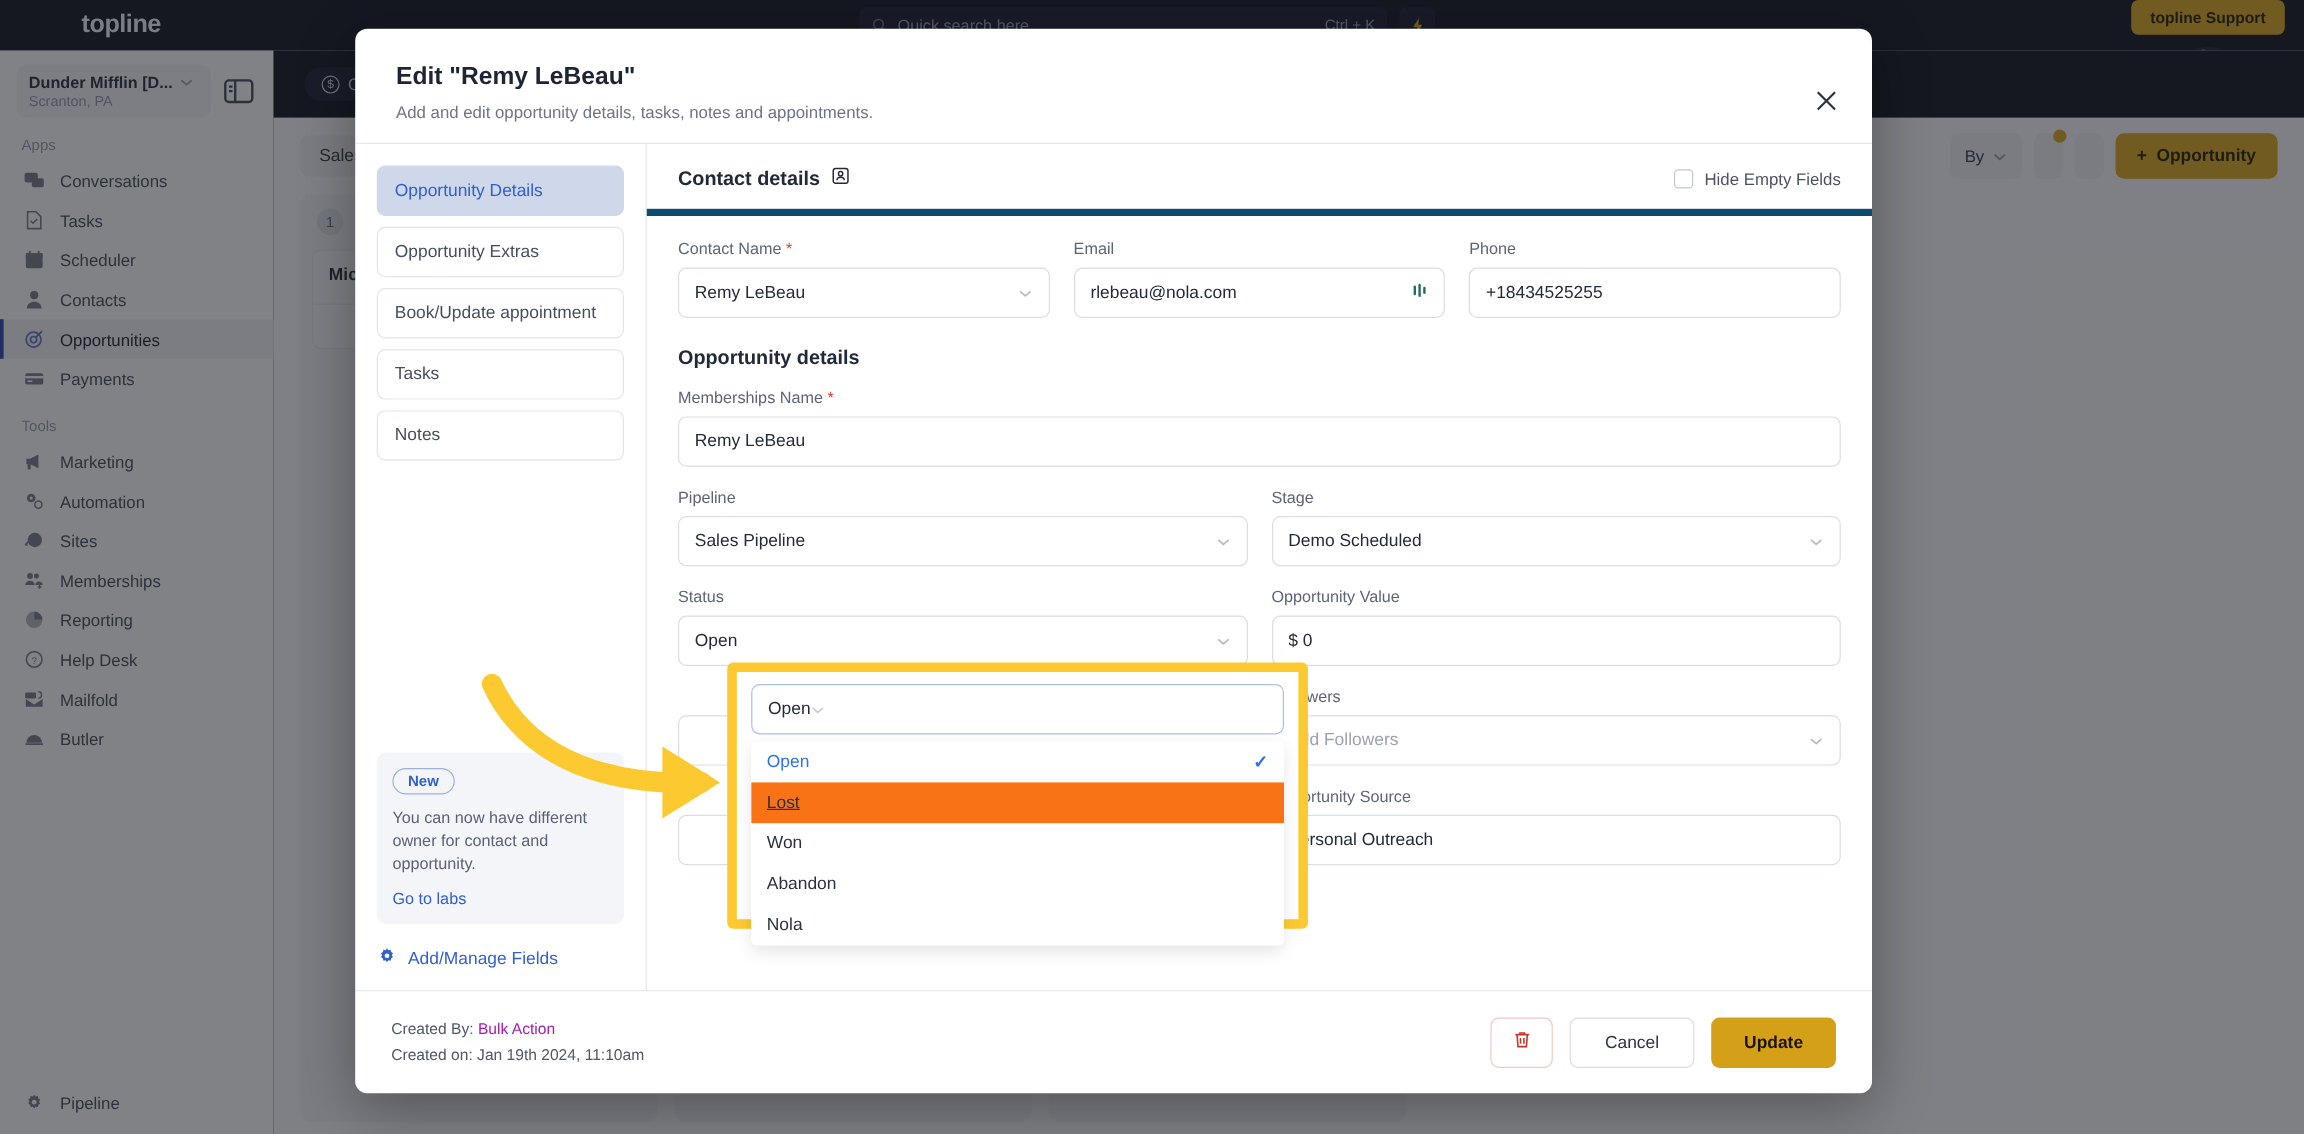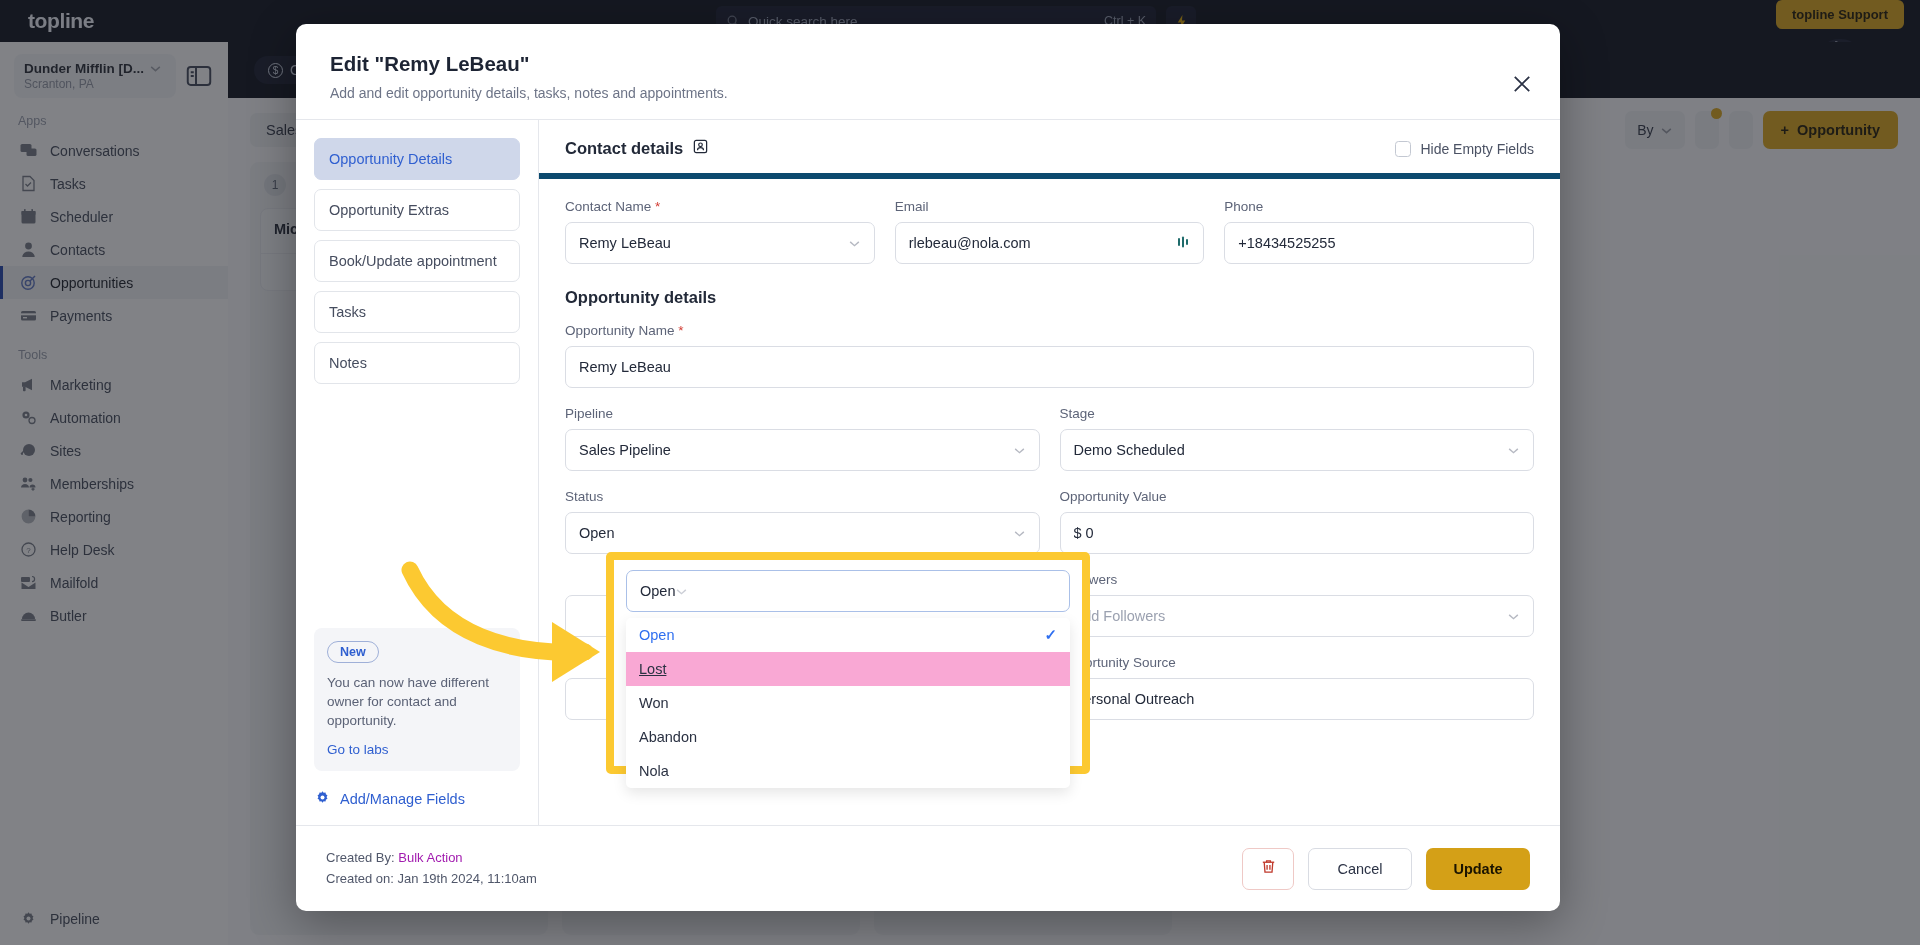--- a/index.html
+++ b/index.html
@@ -11,21 +11,21 @@
   }
   #root { position: relative; width: 1920px; height: 945px; }
 
   
   .app { position: absolute; inset: 0; display: flex; flex-direction: column; }
 
   .topbar {
     height: 42px; background: #080c1a; flex: 0 0 42px;
     display: flex; align-items: center; position: relative;
   }
-  .brand { width: 228px; display: flex; align-items: center; padding-left: 28px; }
+  .brand { width: 228px; display: flex; align-items: center; padding-left: 28px; margin-left: 40px; }
   .brand-text { color: #e9ecf5; font-size: 21px; font-weight: 700; letter-spacing: -0.4px; }
   .search-wrap {
     position: absolute; left: 716px; top: 6px; width: 440px; height: 30px;
     background: #10162b; border-radius: 6px; display: flex; align-items: center;
     padding: 0 10px; gap: 8px;
   }
   .search-ico { width: 14px; height: 14px; flex: 0 0 14px; opacity: .65; }
   .search-ph { color: #9aa2b8; font-size: 13.5px; flex: 1; }
   .search-kbd { color: #9aa2b8; font-size: 12.5px; }
   .bolt-btn {
@@ -178,21 +178,21 @@
     border: 8px solid #fcc931; border-radius: 5px; background: #fff; z-index: 40;
   }
   .hl-inner { position: absolute; inset: 0; padding: 10px 12px 0 12px; }
   .sel-trigger {
     height: 42px; border: 1.6px solid #aac0e8; border-radius: 7px; background: #fff;
     display: flex; align-items: center; padding: 0 13px; font-size: 14.5px; color: #232a3a;
   }
   .dd-list { margin-top: 6px; background: #fff; box-shadow: 0 5px 14px rgba(0,0,0,.10); border-radius: 5px; overflow: hidden; }
   .dd-item { height: 34px; display: flex; align-items: center; padding: 0 13px; font-size: 14.5px; color: #2a3142; }
   .dd-item.sel { color: #2f6ff0; }
-  .dd-item.hover { background: #f9a8d4; text-decoration: underline; }
+  .dd-item.hover { background: #f97316; text-decoration: underline; }
   .dd-check { margin-left: auto; color: #2f6ff0; font-size: 15px; font-weight: 700; }
 
   .arrow-svg { position: absolute; left: 400px; top: 560px; width: 220px; height: 130px; z-index: 45; pointer-events: none; }
 </style>
 </head>
 <body>
 
 <div id="root">
 
   <div class="app">
@@ -728,21 +728,21 @@
               <div class="input">
                 <span class="val">+18434525255</span>
               </div>
             </div>
           </div>
 
           <div class="sec-title">Opportunity details</div>
 
           <div class="fld">
             <div class="fld-label">
-              <span>Opportunity Name</span>
+              <span>Memberships Name</span>
               <span class="req">*</span>
             </div>
             <div class="input">
               <span class="val">Remy LeBeau</span>
             </div>
           </div>
 
           <div class="grid2">
             <div class="fld">
               <div class="fld-label"><span>Pipeline</span></div>

